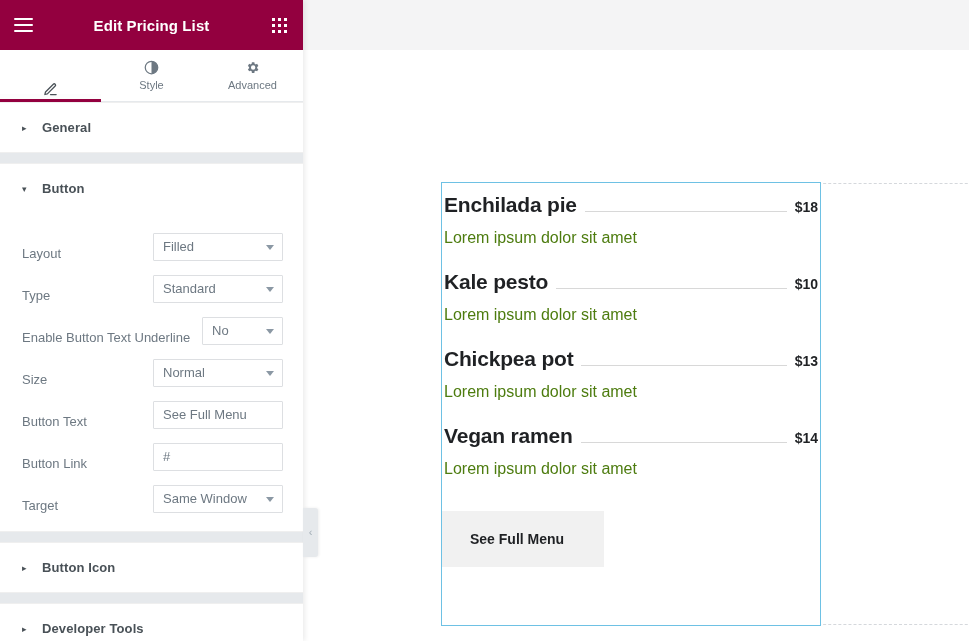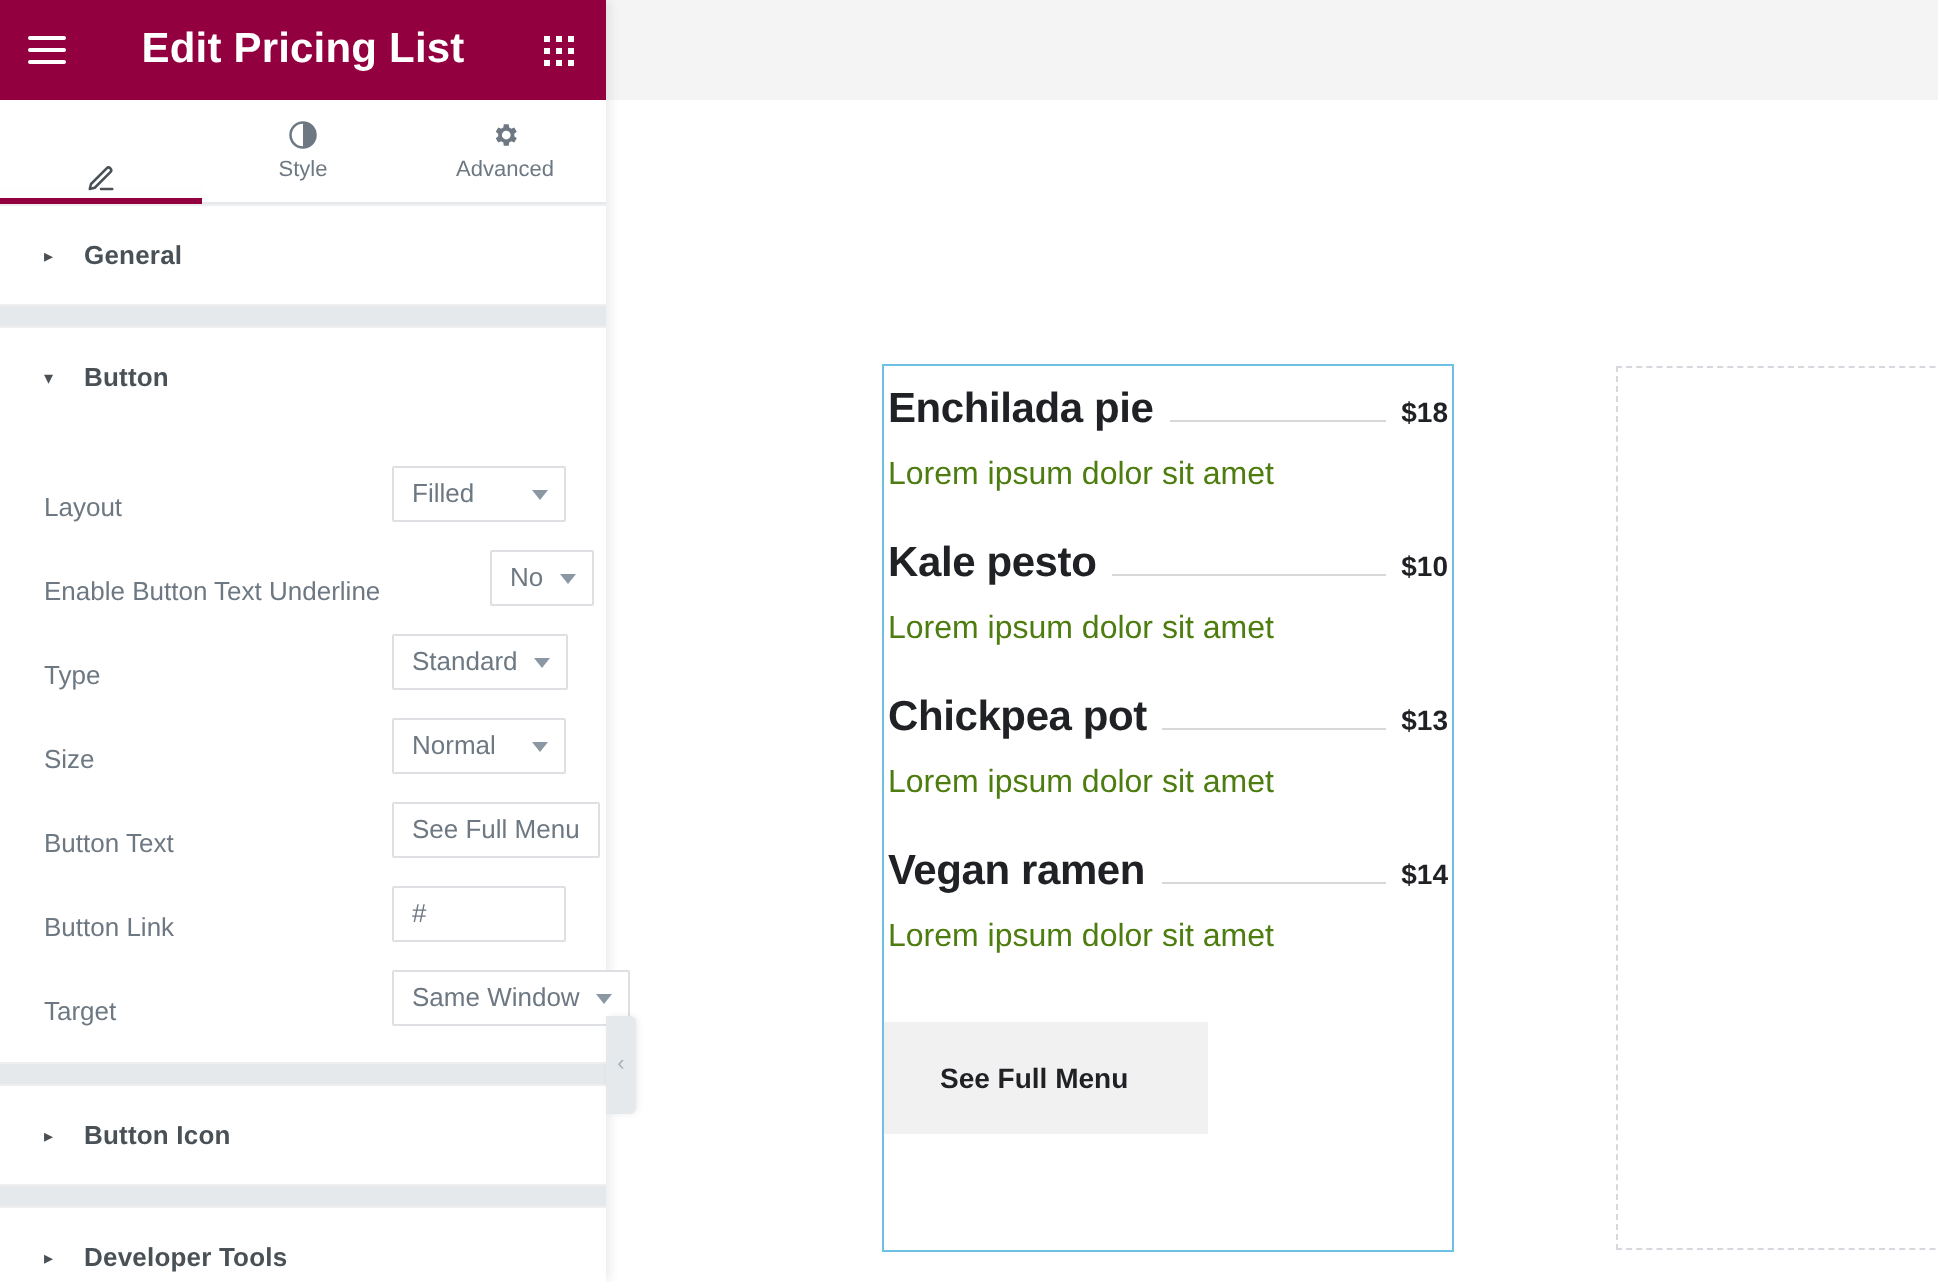--- a/index.html
+++ b/index.html
@@ -17,21 +17,21 @@
     width: 666px; height: 641px;
     background: #ffffff;
   }
   .canvas-topband {
     position: absolute; left: 0; top: 0;
     width: 666px; height: 50px;
     background: #f4f4f5;
   }
   .widget-box {
     position: absolute; left: 138px; top: 182px;
-    width: 286px; height: 444px;
+    width: 380px; height: 444px;
     border: 1px solid #6ec1e4;
     background: #ffffff;
   }
   .pricing-list { padding: 10px 0 0 0; }
   .price-item { padding: 0 0 0 0; margin-bottom: 23px; }
   .price-row {
     display: flex; align-items: baseline;
     padding: 0 2px 0 2px;
     position: relative;
   }
@@ -73,21 +73,21 @@
     width: 303px; height: 641px;
     background: #e6e9ec;
     box-shadow: 2px 0 5px rgba(0,0,0,0.08);
   }
   .panel-header {
     height: 50px; background: #93003f;
     display: flex; align-items: center; justify-content: space-between;
     padding: 0 16px 0 14px;
   }
   .panel-title {
-    color: #ffffff; font-size: 21px; font-weight: bold;
+    color: #ffffff; font-size: 15px; font-weight: bold;
     letter-spacing: 0.1px;
     position: absolute; left: 0; width: 303px; text-align: center;
     pointer-events: none;
   }
   .hamburger { width: 19px; height: 14px; display: flex; flex-direction: column;
     justify-content: space-between; cursor: pointer; z-index: 2; }
   .hamburger span { display: block; height: 2px; background: #ffffff; border-radius: 1px; }
   .grid-icon { width: 15px; height: 15px; display: grid;
     grid-template-columns: repeat(3, 3px); grid-template-rows: repeat(3, 3px);
     gap: 3px; cursor: pointer; z-index: 2; }
@@ -119,21 +119,21 @@
   .sec-title { font-size: 13px; font-weight: bold; color: #495157; letter-spacing: 0.1px; }
   .sec-gap { height: 10px; background: #e6e9ec; }
 
   .sec-body { padding: 6px 20px 18px 22px; background: #ffffff; }
   .ctrl { display: flex; align-items: flex-end; min-height: 42px; }
   .ctrl-label {
     font-size: 13px; color: #6d7882; flex: 0 0 auto;
     width: 131px; padding-right: 6px;
   }
   .ctrl-label.wide { width: 180px; }
-  .ctrl-field { flex: 1 1 auto; position: relative; margin-left: 43px; }
+  .ctrl-field { flex: 1 1 auto; position: relative; }
   .sel, .inp {
     width: 100%; height: 28px; border: 1px solid #dddfe2;
     background: #ffffff; font-family: "Liberation Sans", sans-serif;
     font-size: 13px; color: #6d7882; padding: 0 24px 0 9px;
     line-height: 26px; border-radius: 1px;
     display: block; white-space: nowrap; overflow: hidden;
   }
   .inp { padding-right: 9px; }
   .caret {
     position: absolute; right: 9px; top: 50%; margin-top: -2px;
@@ -276,31 +276,31 @@
 
           <div class="ctrl">
             <span class="ctrl-label">Layout</span>
             <span class="ctrl-field">
               <span class="sel">Filled</span>
               <span class="caret"></span>
             </span>
           </div>
 
           <div class="ctrl">
+            <span class="ctrl-label">Type</span>
+            <span class="ctrl-field">
+              <span class="sel">Standard</span>
+              <span class="caret"></span>
+            </span>
+          </div>
+
+          <div class="ctrl">
             <span class="ctrl-label wide">Enable Button Text Underline</span>
             <span class="ctrl-field">
               <span class="sel">No</span>
-              <span class="caret"></span>
-            </span>
-          </div>
-
-          <div class="ctrl">
-            <span class="ctrl-label">Type</span>
-            <span class="ctrl-field">
-              <span class="sel">Standard</span>
               <span class="caret"></span>
             </span>
           </div>
 
           <div class="ctrl">
             <span class="ctrl-label">Size</span>
             <span class="ctrl-field">
               <span class="sel">Normal</span>
               <span class="caret"></span>
             </span>

